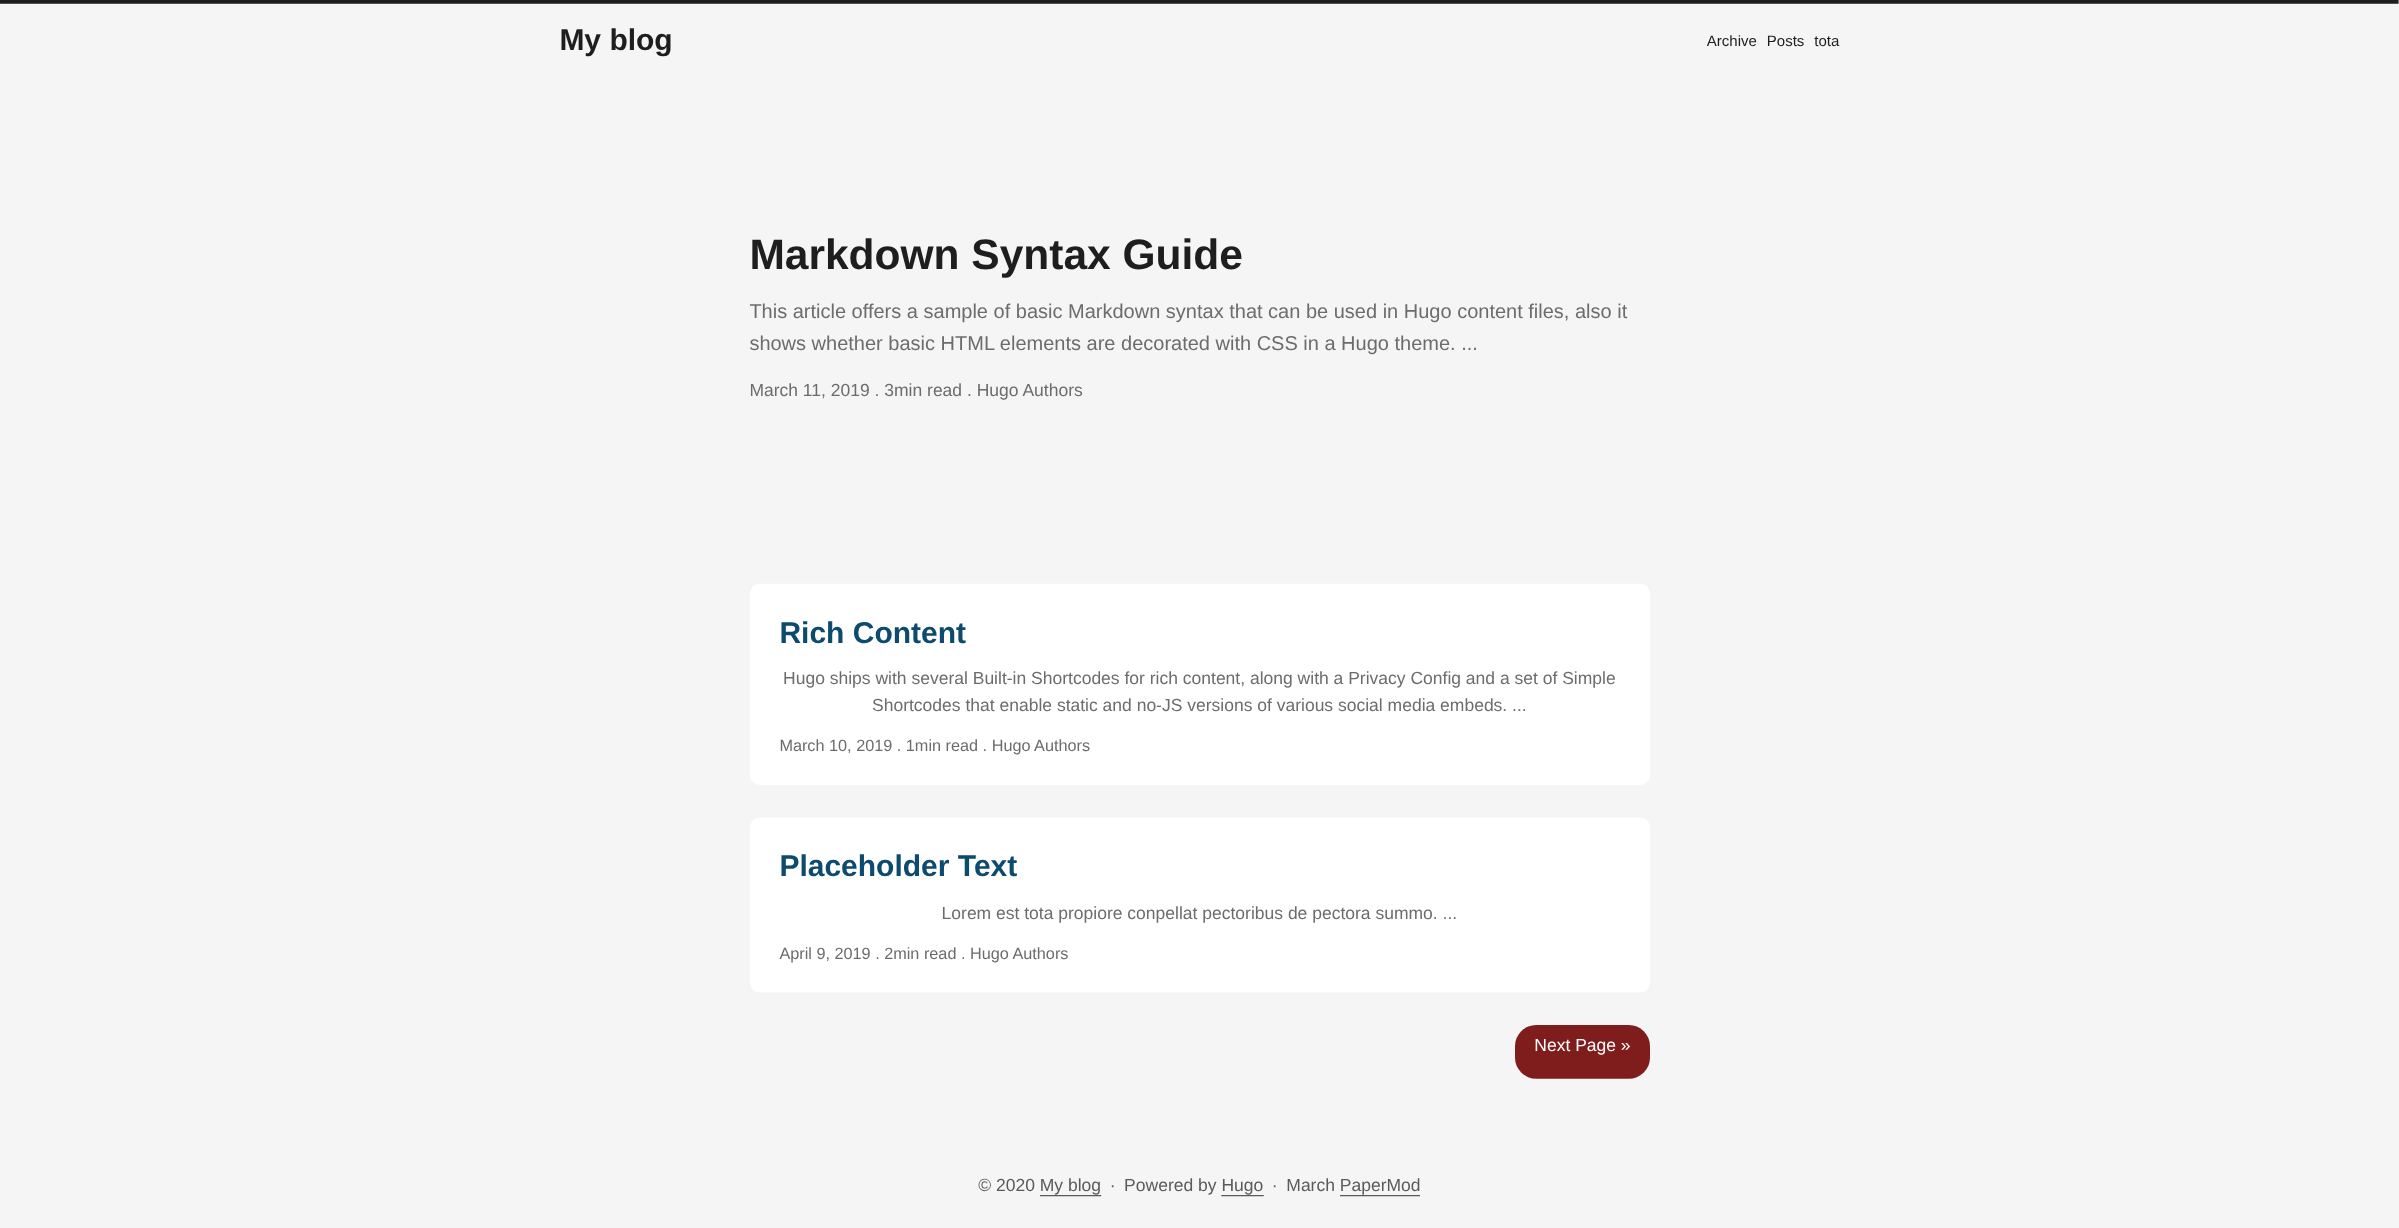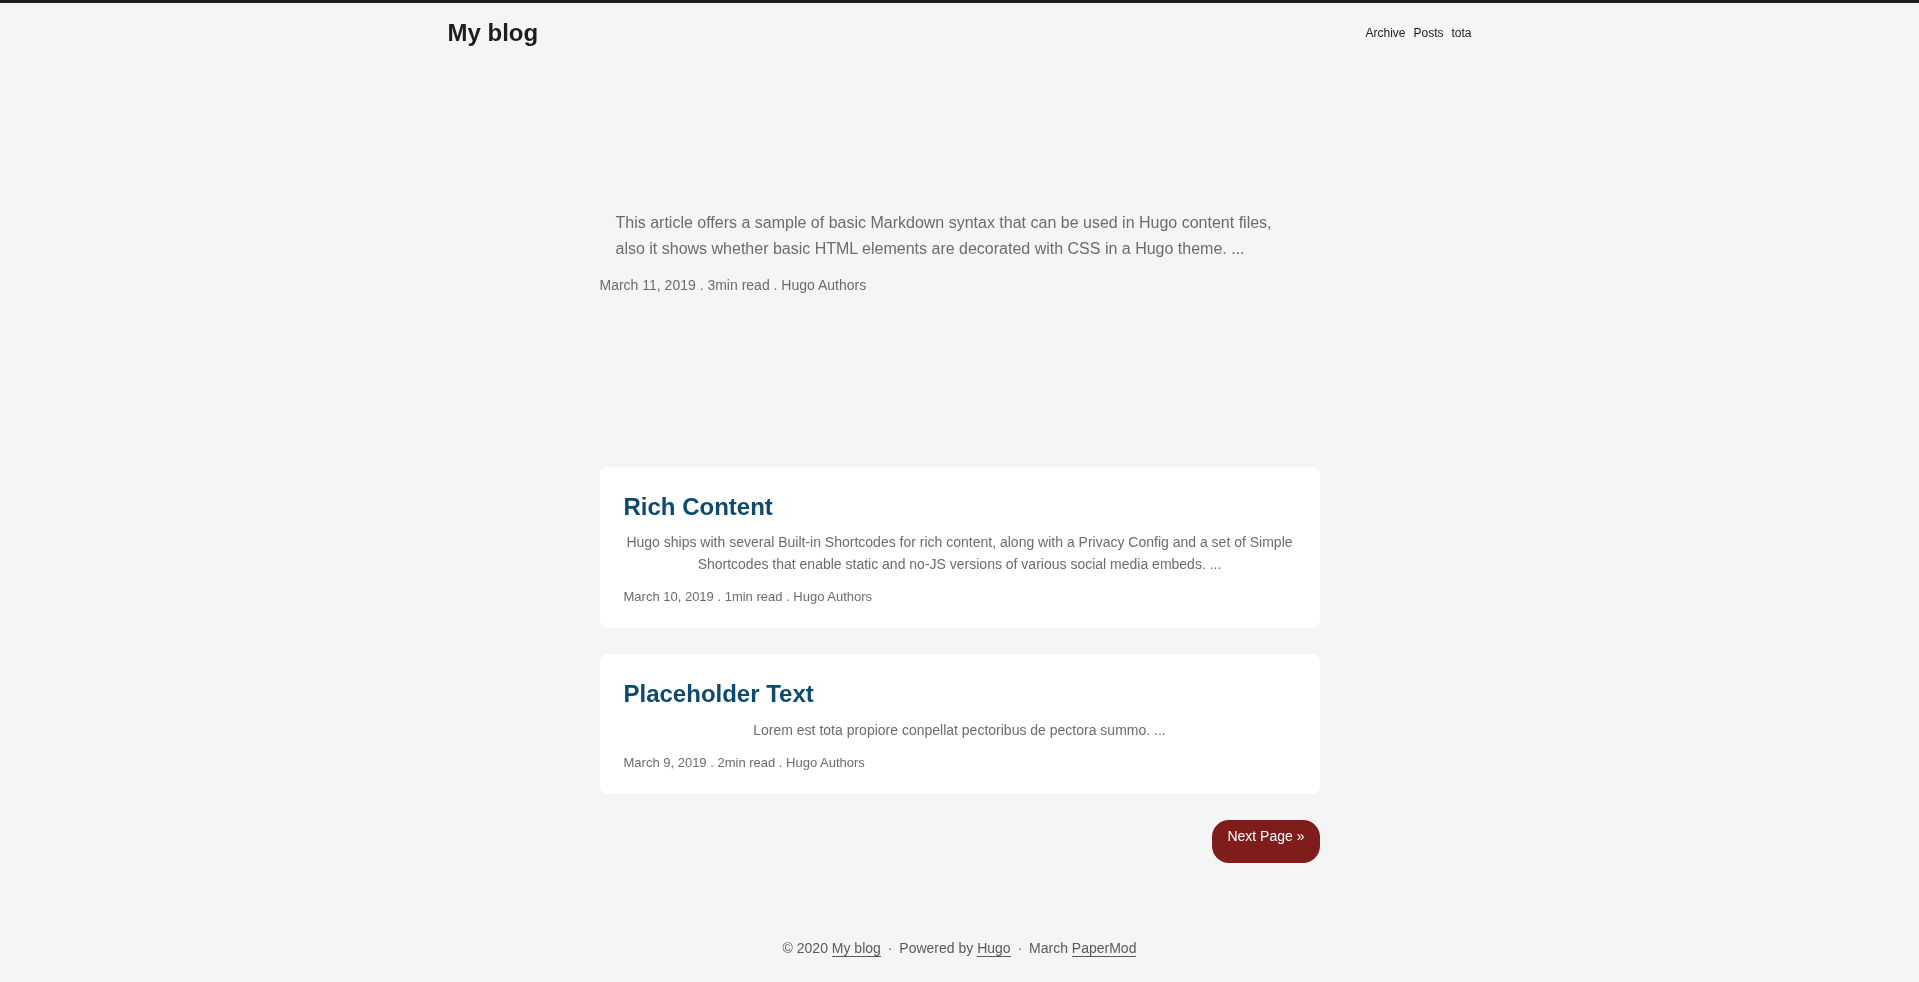--- a/index.html
+++ b/index.html
@@ -64,21 +64,21 @@
     cursor: pointer;
   }
   .first-entry h1 {
     margin: 0 0 12px;
     font-size: 34px;
     line-height: 1.25;
     font-weight: 700;
     color: #1e1e1e;
   }
   .first-entry .entry-content {
-    margin: 0 16px 16px;
+    margin: 0 0 16px;
     font-size: 16px;
     line-height: 1.6;
     color: #6c6c6c;
   }
   .first-entry .entry-footer {
     font-size: 14px;
     color: #6c6c6c;
   }
 
   
@@ -155,34 +155,35 @@
       <li>Archive</li>
       <li>Posts</li>
       <li>tota</li>
     </ul>
   </nav>
 </header>
 
 <main class="main">
 
   <article class="first-entry">
+    <h1>Markdown Syntax Guide</h1>
     <div class="entry-content">This article offers a sample of basic Markdown syntax that can be used in Hugo content files, also it shows whether basic HTML elements are decorated with CSS in a Hugo theme. ...</div>
     <div class="entry-footer">March 11, 2019 . 3min read . Hugo Authors</div>
   </article>
 
   <article class="post-entry">
     <h2>Rich Content</h2>
     <div class="entry-content">Hugo ships with several Built-in Shortcodes for rich content, along with a Privacy Config and a set of Simple Shortcodes that enable static and no-JS versions of various social media embeds. ...</div>
     <div class="entry-footer">March 10, 2019 . 1min read . Hugo Authors</div>
   </article>
 
   <article class="post-entry">
     <h2>Placeholder Text</h2>
     <div class="entry-content">Lorem est tota propiore conpellat pectoribus de pectora summo. ...</div>
-    <div class="entry-footer">March 9, 2019 . 2min read . Hugo Authors</div>
+    <div class="entry-footer">April 9, 2019 . 2min read . Hugo Authors</div>
   </article>
 
   <div class="page-footer">
     <span class="next-btn">Next Page »</span>
   </div>
 
 </main>
 
 <footer class="footer">
   <span>© 2020</span>

